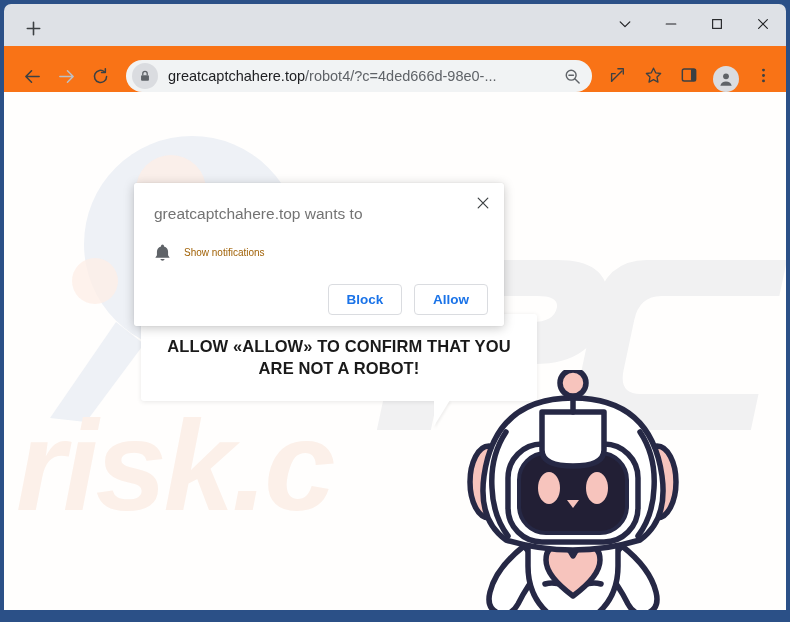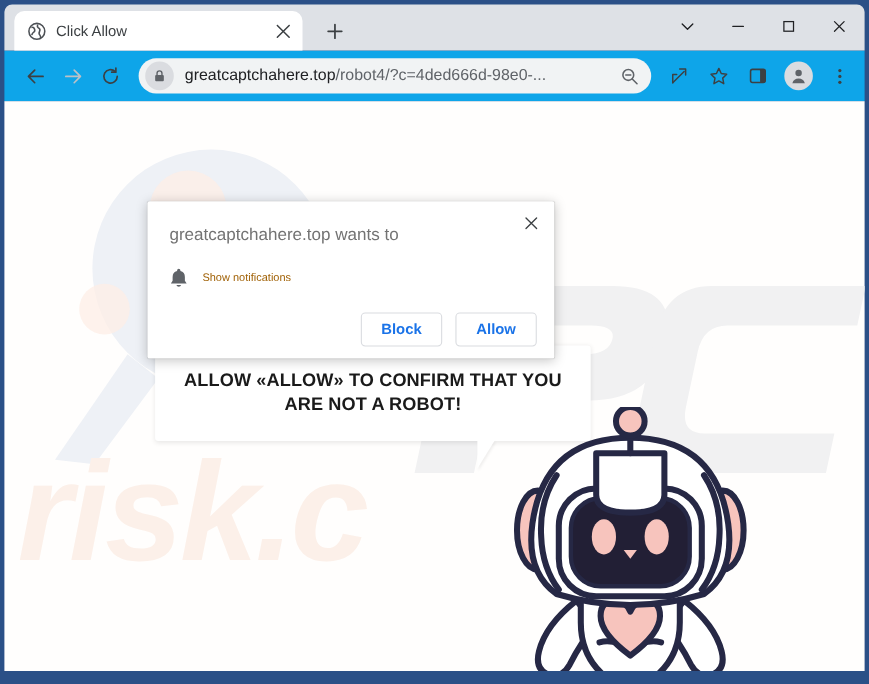--- a/index.html
+++ b/index.html
@@ -81,23 +81,23 @@
     align-items: center;
   }
   .wc-btn {
     width: 46px; height: 40px;
     display: flex; align-items: center; justify-content: center;
   }
 
   
   #toolbar {
     height: 46px;
-    background: #0ea5e9;
-    display: flex;
-    align-items: center;
+    background: #f97316;
+    display: flex;
+    align-items: flex-end;
     padding: 0 6px 0 12px;
     gap: 2px;
   }
 
   .nav-btn {
     width: 32px; height: 32px;
     display: flex; align-items: center; justify-content: center;
     border-radius: 50%;
     flex: 0 0 auto;
   }
@@ -302,33 +302,20 @@
     padding: 0 15px;
   }
 </style>
 </head>
 <body>
 
 <div id="window-frame">
 
   <div id="tab-strip">
 
-    <div id="tab-active">
-      <svg class="favicon-globe" viewBox="0 0 24 24">
-        <circle cx="12" cy="12" r="10.2" fill="none" stroke="#4d5156" stroke-width="2"></circle>
-        <path d="M5 7 Q8 6 9 9 Q10 12 8 13 Q6 14 5.5 17" fill="none" stroke="#4d5156" stroke-width="2"></path>
-        <path d="M13 3.2 Q12 6 14 7.5 Q17 9 15.5 12 Q14 15 16 17 Q17.5 18.6 16.5 21" fill="none" stroke="#4d5156" stroke-width="2"></path>
-      </svg>
-      <span id="tab-title">Click Allow</span>
-      <span id="tab-close">
-        <svg width="13" height="13" viewBox="0 0 14 14">
-          <path d="M1.2 1.2 L12.8 12.8 M12.8 1.2 L1.2 12.8" stroke="#3c4043" stroke-width="1.5" stroke-linecap="round"></path>
-        </svg>
-      </span>
-    </div>
 
     <div id="new-tab-btn">
       <svg width="15" height="15" viewBox="0 0 16 16">
         <path d="M8 1.4 V14.6 M1.4 8 H14.6" stroke="#3c4043" stroke-width="1.7" stroke-linecap="round"></path>
       </svg>
     </div>
 
     <div id="window-controls">
       <div class="wc-btn">
         <svg width="14" height="14" viewBox="0 0 16 16">

